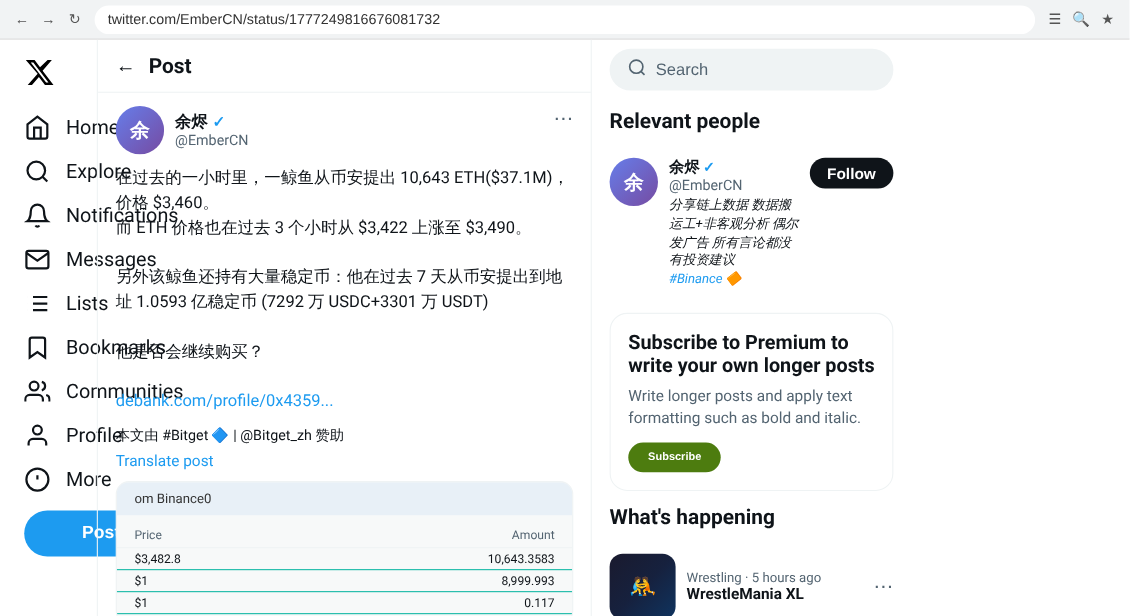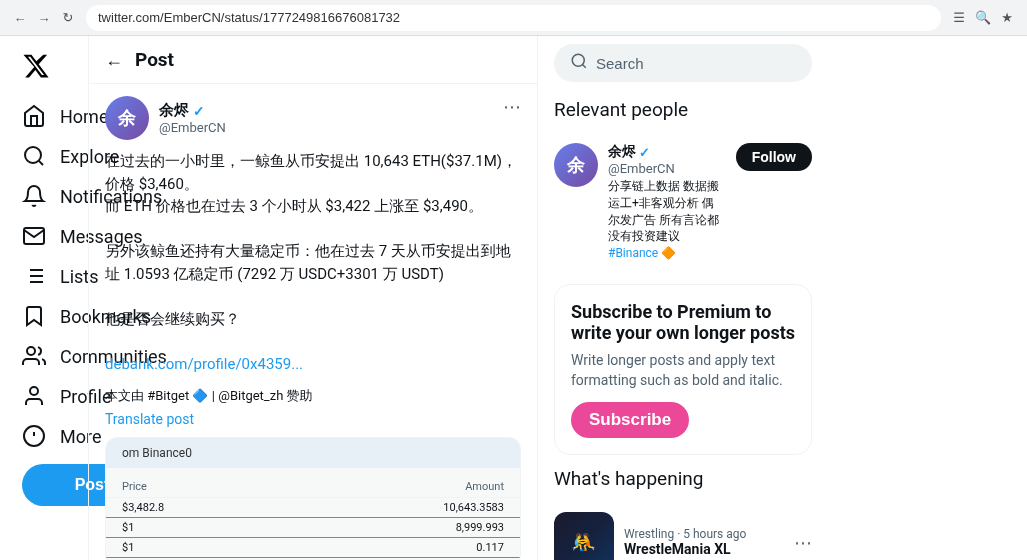--- a/index.html
+++ b/index.html
@@ -277,21 +277,21 @@
       border: none;
       outline: none;
       font-size: 15px;
       color: #0f1419;
       flex: 1;
     }
     .search-input::placeholder { color: #536471; }
 
     .section-title {
       font-size: 19px;
-      font-weight: 400;
+      font-weight: 700;
       margin-bottom: 12px;
       color: #0f1419;
     }
 
     .relevant-person {
       display: flex;
       align-items: flex-start;
       gap: 10px;
       padding: 10px 0;
     }
@@ -315,20 +315,21 @@
     }
     .rp-handle {
       color: #536471;
       font-size: 13px;
       margin-bottom: 2px;
     }
     .rp-bio {
       font-size: 12px;
       color: #0f1419;
       line-height: 1.4;
+      font-style: italic;
     }
     .rp-bio a { color: #1d9bf0; text-decoration: none; }
 
     .follow-btn {
       background: #0f1419;
       color: #fff;
       border: none;
       border-radius: 20px;
       padding: 6px 16px;
       font-size: 14px;
@@ -350,26 +351,26 @@
       margin-bottom: 8px;
       color: #0f1419;
     }
     .premium-desc {
       font-size: 14px;
       color: #536471;
       margin-bottom: 12px;
       line-height: 1.4;
     }
     .subscribe-btn {
-      background: #ec4899;
+      background: #4d7c0f;
       color: #fff;
       border: none;
       border-radius: 20px;
       padding: 8px 18px;
-      font-size: 17px;
+      font-size: 10px;
       font-weight: 700;
       cursor: pointer;
     }
 
     .whats-happening {
       margin-top: 12px;
     }
     .trending-item {
       padding: 10px 0;
       border-bottom: 1px solid #eff3f4;

